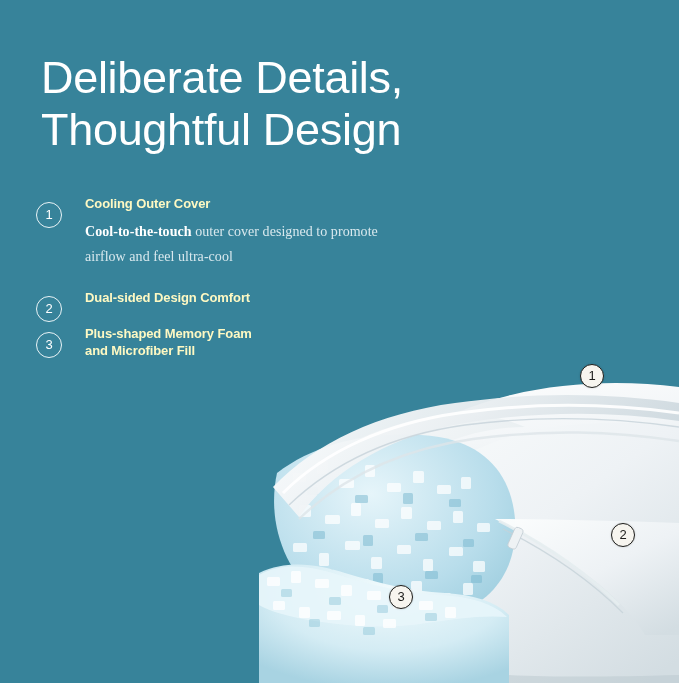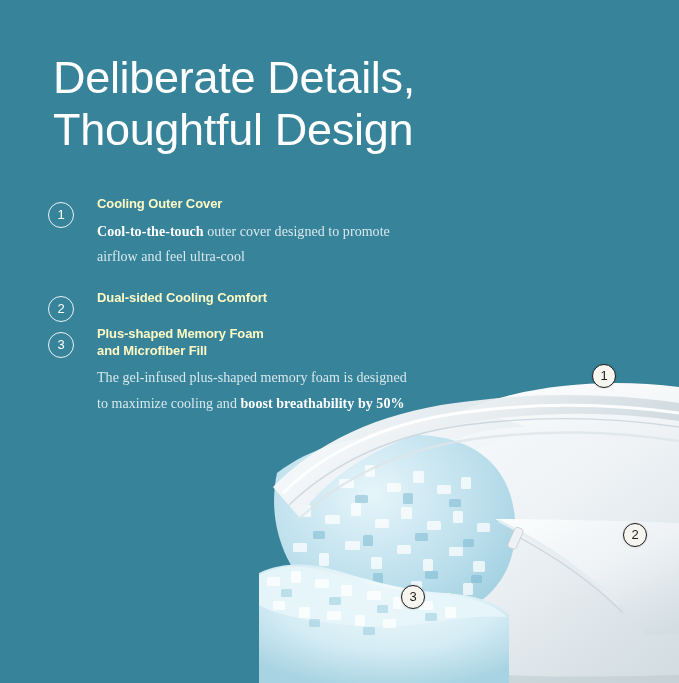--- a/index.html
+++ b/index.html
@@ -3,21 +3,21 @@
 <meta charset="utf-8">
 <title>Deliberate Details, Thoughtful Design</title>
 <style>
   html,body{margin:0;padding:0;}
   body{
     width:679px;height:683px;overflow:hidden;
     font-family:"Liberation Sans","DejaVu Sans",sans-serif;
     background:#37839a;
     position:relative;
   }
-  .canvas{position:absolute;inset:0;background:#37839a;overflow:hidden;margin-left:12px;}
+  .canvas{position:absolute;inset:0;background:#37839a;overflow:hidden;}
 
   
   .title{
     position:absolute;left:41px;top:52px;width:480px;
     color:#ffffff;font-size:45px;line-height:1.16;
     font-weight:300;letter-spacing:-0.3px;
     white-space:pre-line;
   }
 
   
@@ -227,24 +227,23 @@
   <div class="features">
 
     <div class="feature">
       <div class="marker">1</div>
       <div class="feature-head">Cooling Outer Cover</div>
       <div class="feature-body"><b>Cool-to-the-touch</b> outer cover designed to promote airflow and feel ultra-cool</div>
     </div>
 
     <div class="feature">
       <div class="marker">2</div>
-      <div class="feature-head">Dual-sided Cooling Comfort</div>
+      <div class="feature-head">Dual-sided Design Comfort</div>
     </div>
 
     <div class="feature">
       <div class="marker">3</div>
       <div class="feature-head">Plus-shaped Memory Foam
 and Microfiber Fill</div>
-      <div class="feature-body">The gel-infused plus-shaped memory foam is designed to maximize cooling and <b>boost breathability by 50%</b></div>
     </div>
 
   </div>
 </div>
 
 </body></html>

